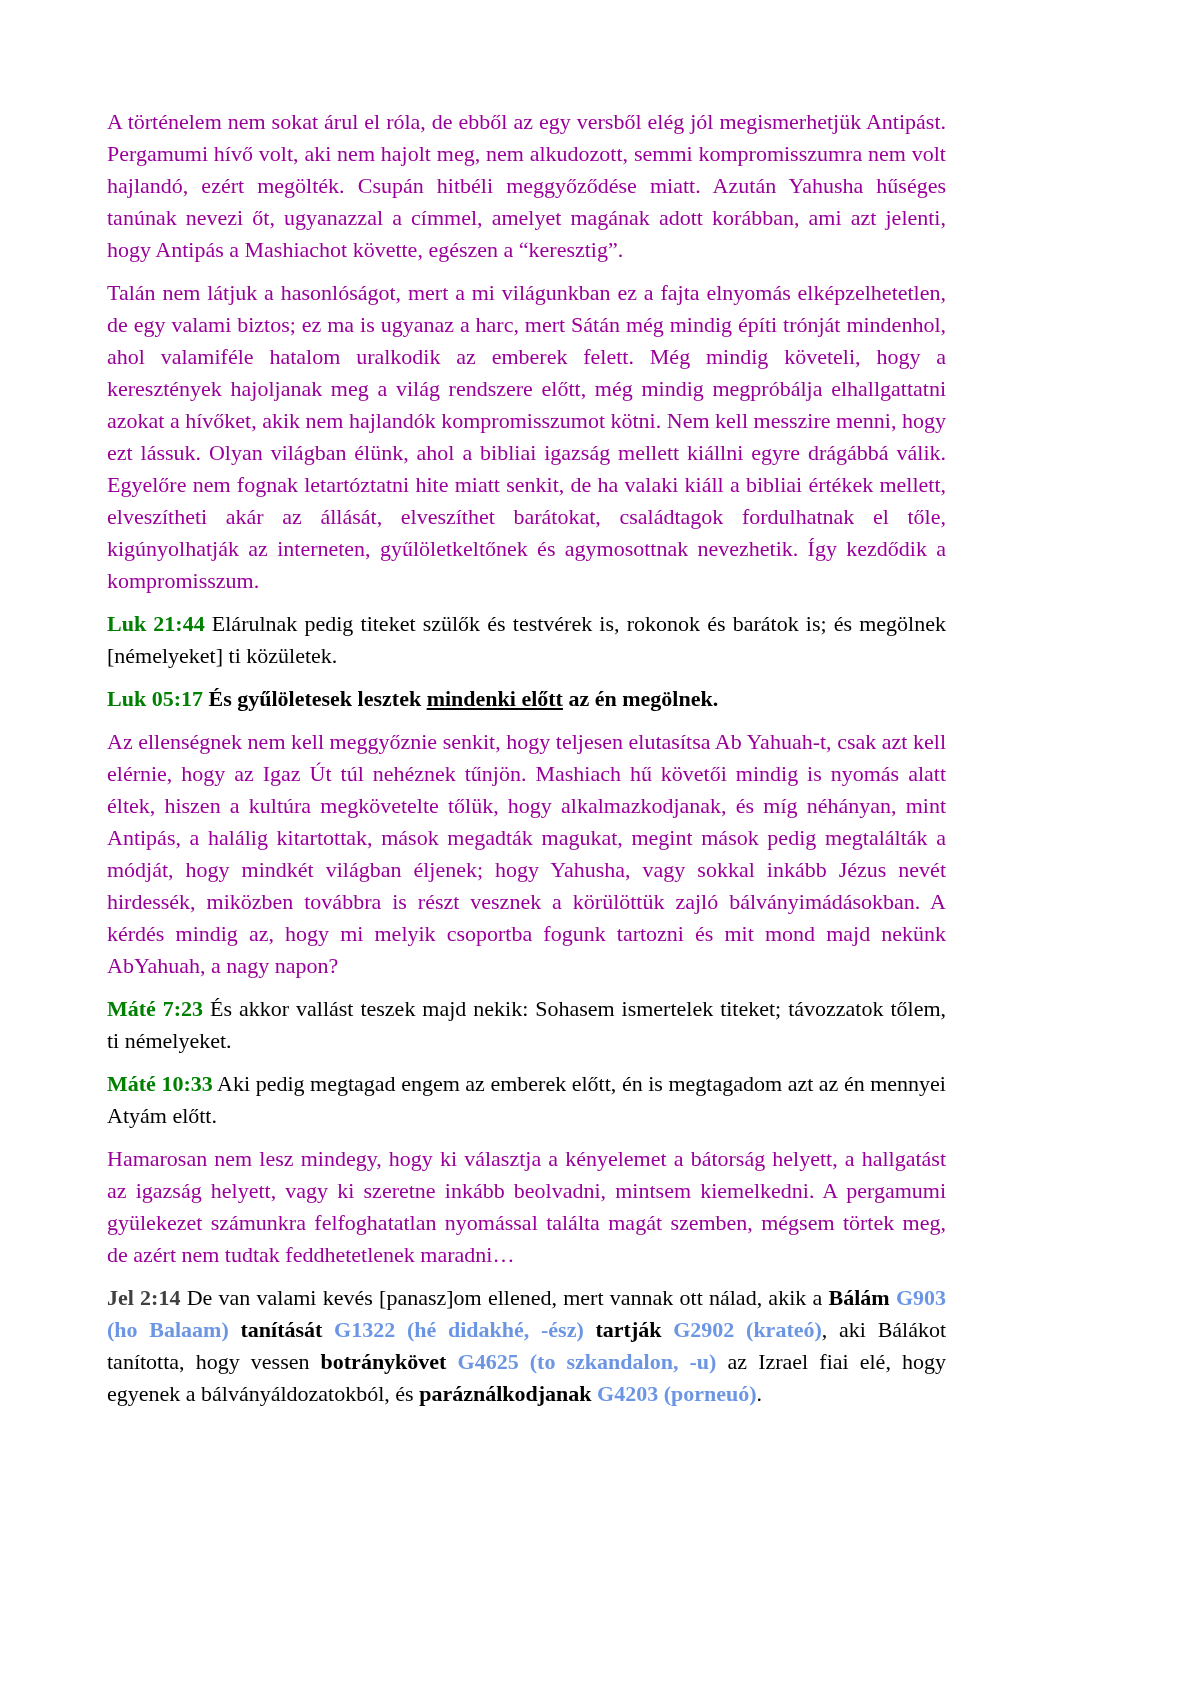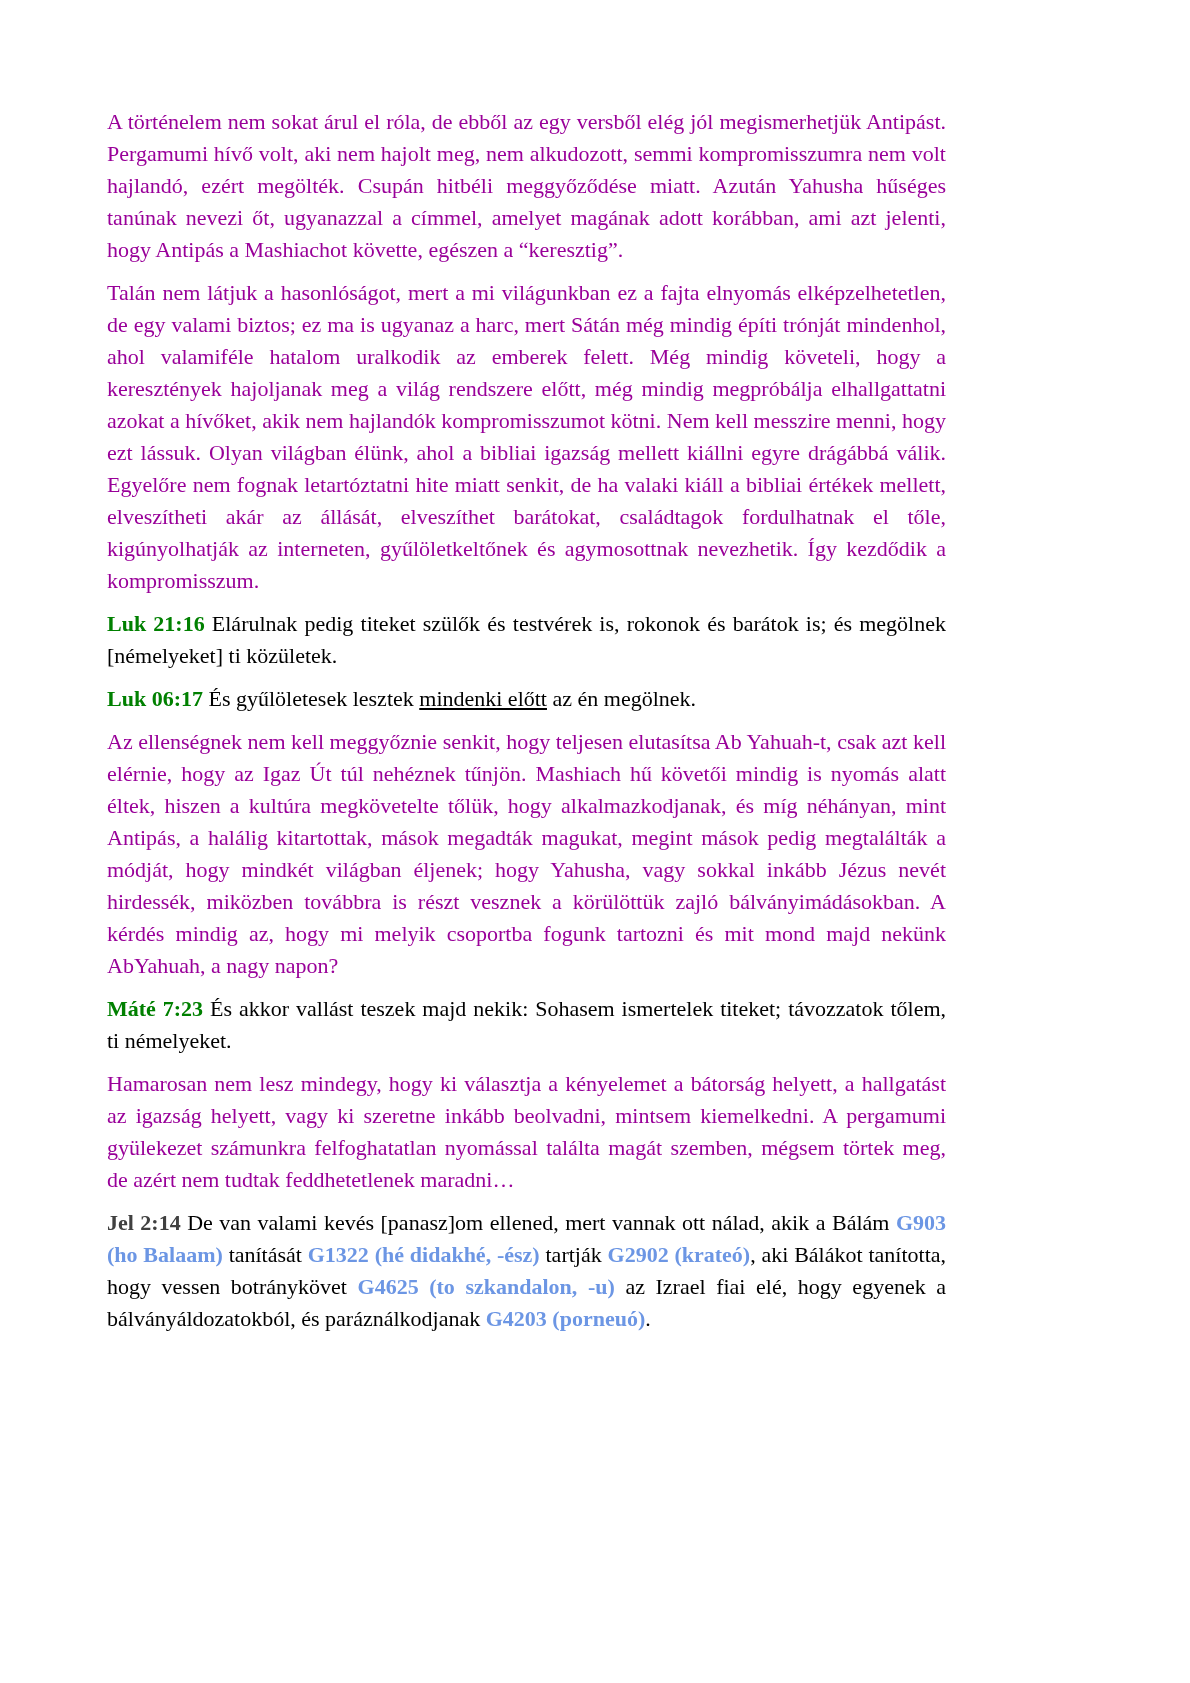--- a/index.html
+++ b/index.html
@@ -19,29 +19,30 @@
     line-height: 32px;
     text-align: justify;
     color: #000000;
   }
   .para { margin: 0 0 11px 0; }
   .commentary { color: #990099; }
   .verse { color: #000000; }
   .ref { font-weight: bold; white-space: nowrap; }
   .ref-green { color: #008000; }
   .ref-red  { color: #404040; }
-  .b { font-weight: normal; }
+  .b { font-weight: bold; }
   .u { text-decoration: underline; margin-top: 16px; }
   .strongs { color: #6C96E4; font-weight: bold; margin-top: 48px; }
 </style>
 </head>
 <body>
 
 <div class="page">
     <p class="para commentary"><span>A történelem nem sokat árul el róla, de ebből az egy versből elég jól megismerhetjük Antipást. Pergamumi hívő volt, aki nem hajolt meg, nem alkudozott, semmi kompromisszumra nem volt hajlandó, ezért megölték. Csupán hitbéli meggyőződése miatt. Azután Yahusha hűséges tanúnak nevezi őt, ugyanazzal a címmel, amelyet magának adott korábban, ami azt jelenti, hogy Antipás a Mashiachot követte, egészen a “keresztig”.</span></p>
     <p class="para commentary"><span>Talán nem látjuk a hasonlóságot, mert a mi világunkban ez a fajta elnyomás elképzelhetetlen, de egy valami biztos; ez ma is ugyanaz a harc, mert Sátán még mindig építi trónját mindenhol, ahol valamiféle hatalom uralkodik az emberek felett. Még mindig követeli, hogy a keresztények hajoljanak meg a világ rendszere előtt, még mindig megpróbálja elhallgattatni azokat a hívőket, akik nem hajlandók kompromisszumot kötni. Nem kell messzire menni, hogy ezt lássuk. Olyan világban élünk, ahol a bibliai igazság mellett kiállni egyre drágábbá válik. Egyelőre nem fognak letartóztatni hite miatt senkit, de ha valaki kiáll a bibliai értékek mellett, elveszítheti akár az állását, elveszíthet barátokat, családtagok fordulhatnak el tőle, kigúnyolhatják az interneten, gyűlöletkeltőnek és agymosottnak nevezhetik. Így kezdődik a kompromisszum.</span></p>
-    <p class="para verse"><span class="ref ref-green">Luk 21:16</span> <span>Elárulnak pedig titeket szülők és testvérek is, rokonok és barátok is; és megölnek [némelyeket] ti közületek.</span></p>
-    <p class="para verse"><span class="ref ref-green">Luk 06:17</span> <span class="b">És gyűlöletesek lesztek </span><span class="b u">mindenki előtt</span><span class="b"> az én megölnek.</span></p>
+    <p class="para verse"><span class="ref ref-green">Luk 21:44</span> <span>Elárulnak pedig titeket szülők és testvérek is, rokonok és barátok is; és megölnek [némelyeket] ti közületek.</span></p>
+    <p class="para verse"><span class="ref ref-green">Luk 05:17</span> <span class="b">És gyűlöletesek lesztek </span><span class="b u">mindenki előtt</span><span class="b"> az én megölnek.</span></p>
     <p class="para commentary"><span>Az ellenségnek nem kell meggyőznie senkit, hogy teljesen elutasítsa Ab Yahuah-t, csak azt kell elérnie, hogy az Igaz Út túl nehéznek tűnjön. Mashiach hű követői mindig is nyomás alatt éltek, hiszen a kultúra megkövetelte tőlük, hogy alkalmazkodjanak, és míg néhányan, mint Antipás, a halálig kitartottak, mások megadták magukat, megint mások pedig megtalálták a módját, hogy mindkét világban éljenek; hogy Yahusha, vagy sokkal inkább Jézus nevét hirdessék, miközben továbbra is részt vesznek a körülöttük zajló bálványimádásokban. A kérdés mindig az, hogy mi melyik csoportba fogunk tartozni és mit mond majd nekünk AbYahuah, a nagy napon?</span></p>
     <p class="para verse"><span class="ref ref-green">Máté 7:23</span> <span>És akkor vallást teszek majd nekik: Sohasem ismertelek titeket; távozzatok tőlem, ti némelyeket.</span></p>
+    <p class="para verse"><span class="ref ref-green">Máté 10:33</span> <span>Aki pedig megtagad engem az emberek előtt, én is megtagadom azt az én mennyei Atyám előtt.</span></p>
     <p class="para commentary"><span>Hamarosan nem lesz mindegy, hogy ki választja a kényelemet a bátorság helyett, a hallgatást az igazság helyett, vagy ki szeretne inkább beolvadni, mintsem kiemelkedni. A pergamumi gyülekezet számunkra felfoghatatlan nyomással találta magát szemben, mégsem törtek meg, de azért nem tudtak feddhetetlenek maradni…</span></p>
     <p class="para verse"><span class="ref ref-red">Jel 2:14</span> <span>De van valami kevés [panasz]om ellened, mert vannak ott nálad, akik a </span><span class="b">Bálám</span><span> </span><span class="b strongs">G903 (ho Balaam)</span><span> </span><span class="b">tanítását</span><span> </span><span class="b strongs">G1322 (hé didakhé, -ész)</span><span> </span><span class="b">tartják</span><span> </span><span class="b strongs">G2902 (krateó)</span><span>, aki Bálákot tanította, hogy vessen </span><span class="b">botránykövet</span><span> </span><span class="b strongs">G4625 (to szkandalon, -u)</span><span> az Izrael fiai elé, hogy egyenek a bálványáldozatokból, és </span><span class="b">paráználkodjanak</span><span> </span><span class="b strongs">G4203 (porneuó)</span><span>.</span></p>
   </div>
 
 </body></html>

